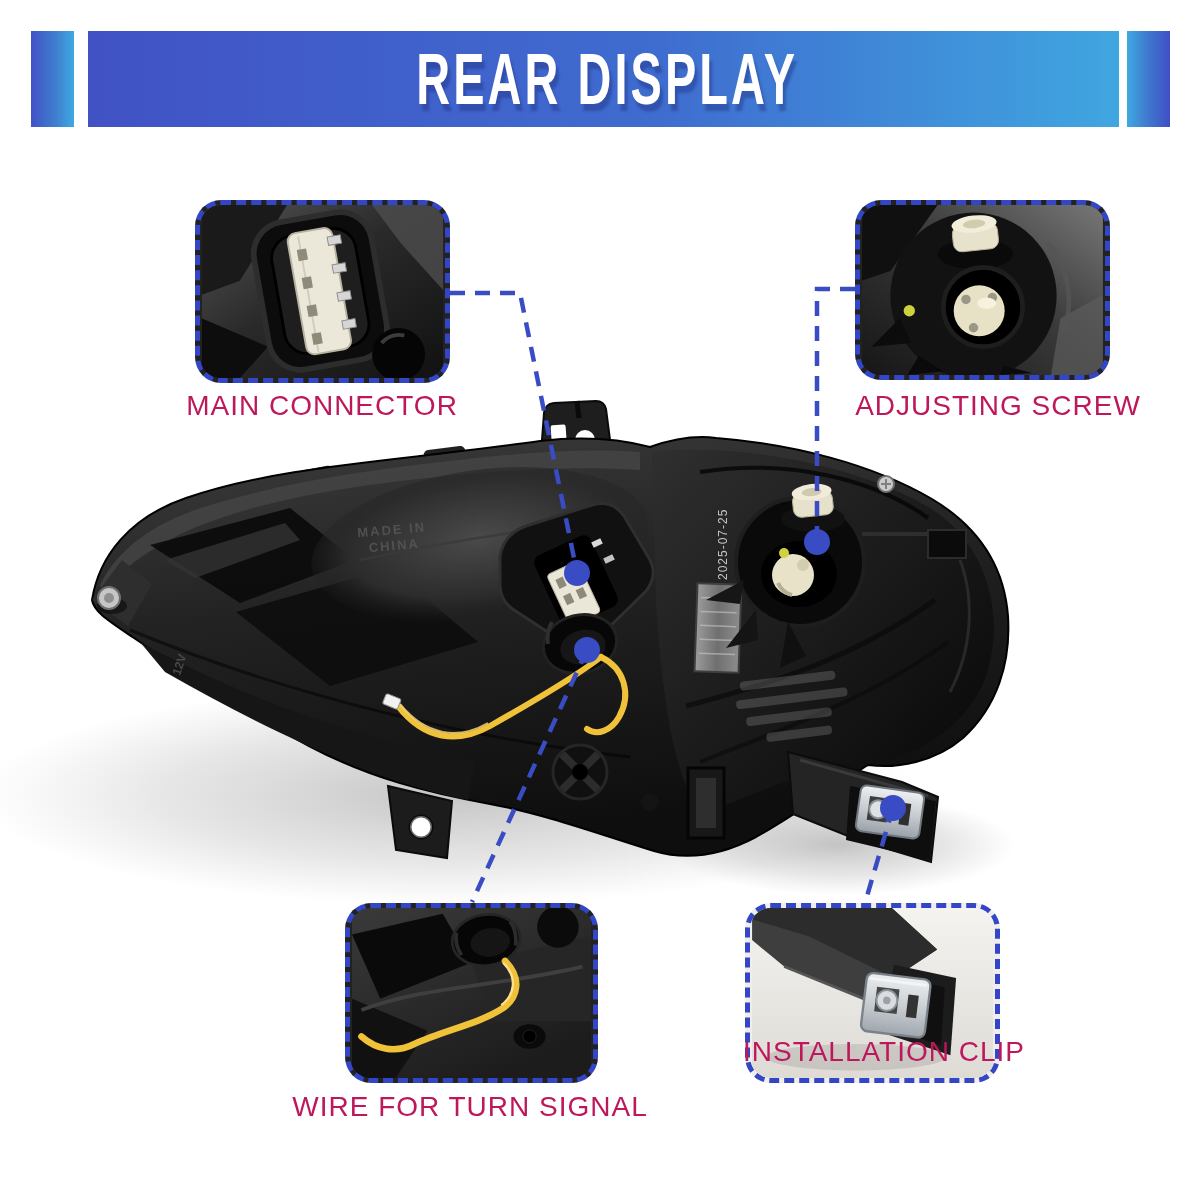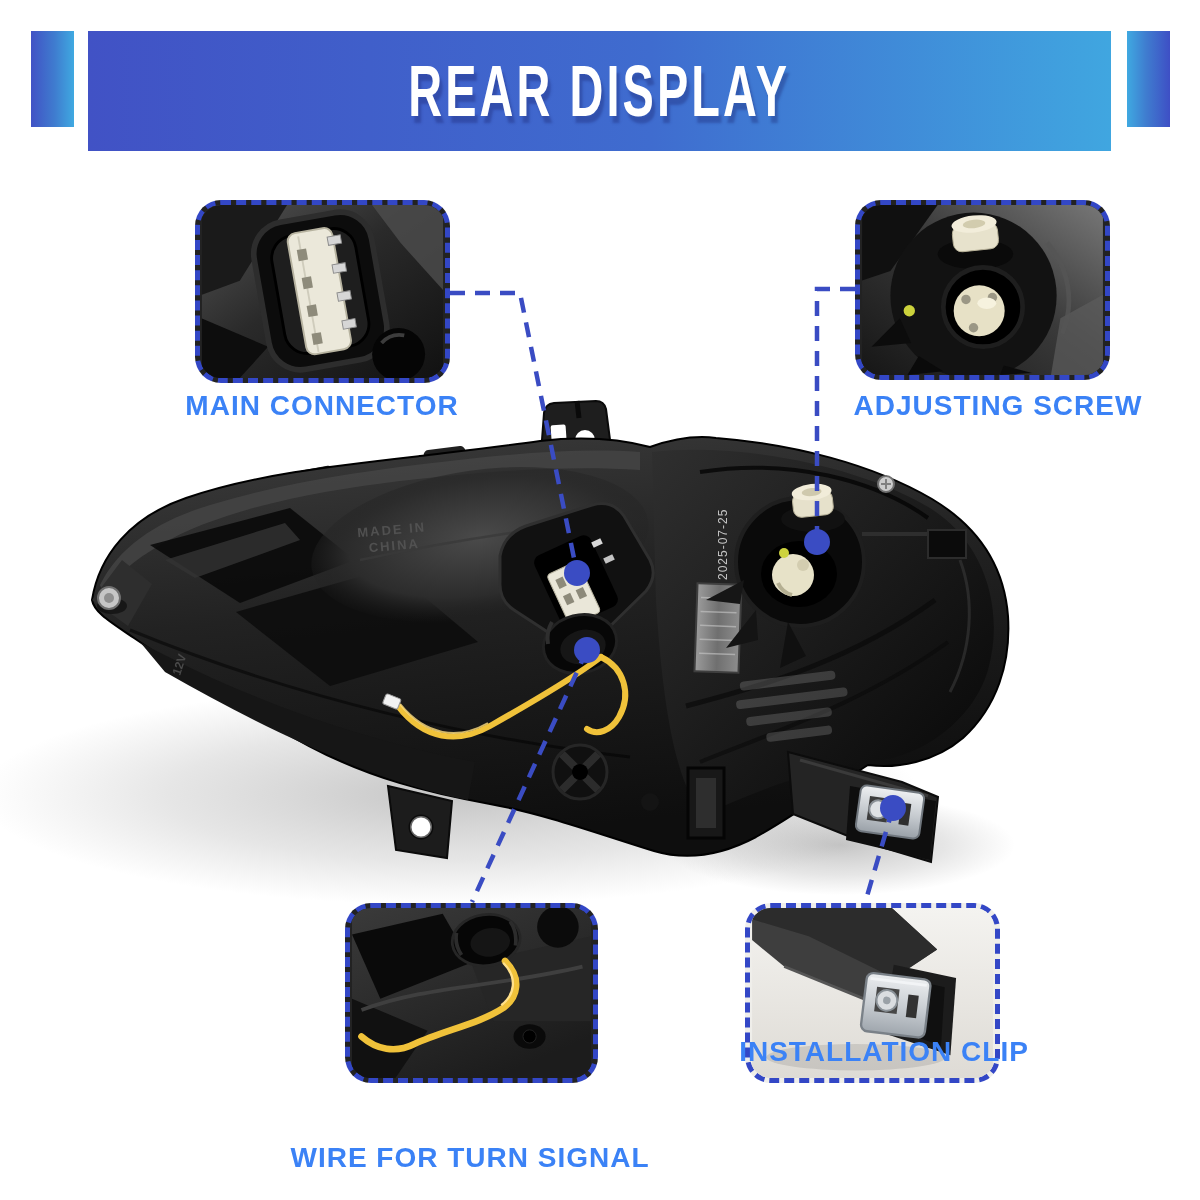--- a/index.html
+++ b/index.html
@@ -2,40 +2,40 @@
 <html><head>
 <meta charset="utf-8">
 <style>
   html,body{margin:0;padding:0;background:#fff;}
   #page{position:relative;width:1200px;height:1200px;background:#ffffff;overflow:hidden;
         font-family:"Liberation Sans",sans-serif;}
   
   .stripe{position:absolute;top:31px;height:96px;}
   #stripe-left{left:31px;width:43px;background:linear-gradient(90deg,#4152c5 0%,#3f7ccf 55%,#3fa9e1 100%);}
   #stripe-right{left:1127px;width:43px;background:linear-gradient(90deg,#3fa9e1 0%,#3f7ccf 45%,#3e4fc5 100%);}
-  #banner{position:absolute;left:88px;top:31px;width:1023px;height:120px;
+  #banner{position:absolute;left:88px;top:31px;width:1023px;height:96px;
           background:linear-gradient(90deg,#4152c5 0%,#3f6ccf 55%,#40a6e0 100%);
-          display:flex;align-items:center;justify-content:center;}
+          display:flex;align-items:center;justify-content:center;padding-left:8px;}
   #banner-title{color:#ffffff;font-weight:bold;font-size:46px;letter-spacing:3px;
           transform:scale(1.02,1.58);transform-origin:center;white-space:nowrap;
           text-shadow:3px 4px 2px rgba(25,35,110,0.35);}
   
   .inset{position:absolute;box-sizing:border-box;border:5px dashed #3347c6;border-radius:26px;
          overflow:hidden;background:#222;}
   .inset svg{display:block;width:100%;height:100%;}
   #inset-tl{left:195px;top:200px;width:255px;height:183px;}
   #inset-tr{left:855px;top:200px;width:255px;height:180px;}
   #inset-bl{left:345px;top:903px;width:253px;height:180px;}
   #inset-br{left:745px;top:903px;width:255px;height:180px;background:#efeeea;}
   
-  .callout-label{position:absolute;transform:translateX(-50%);color:#3b82f6;font-weight:bold;
+  .callout-label{position:absolute;transform:translateX(-50%);color:#be185d;font-weight:normal;
          font-size:28px;letter-spacing:1px;white-space:nowrap;}
   #label-tl{left:322px;top:390px;}
   #label-tr{left:982px;top:390px;margin-left:16px;}
-  #label-bl{left:470px;top:1142px;}
+  #label-bl{left:470px;top:1091px;}
   #label-br{left:872px;top:1036px;margin-left:12px;}
   
   #main-art{position:absolute;left:0;top:0;width:1200px;height:1200px;}
 </style>
 </head>
 <body>
 
 <div id="page">
 
   <div class="stripe" id="stripe-left"></div>

